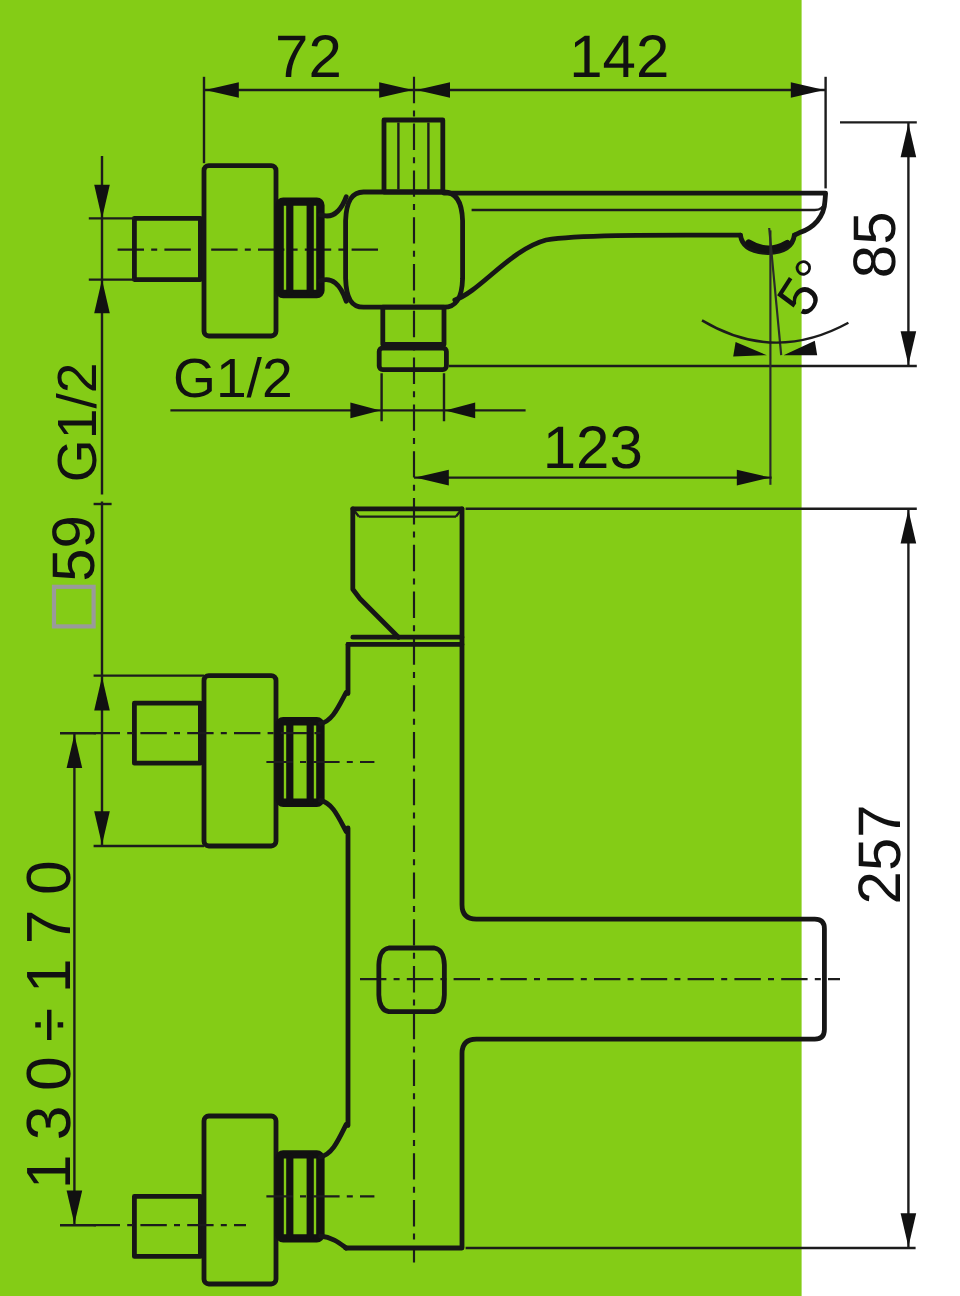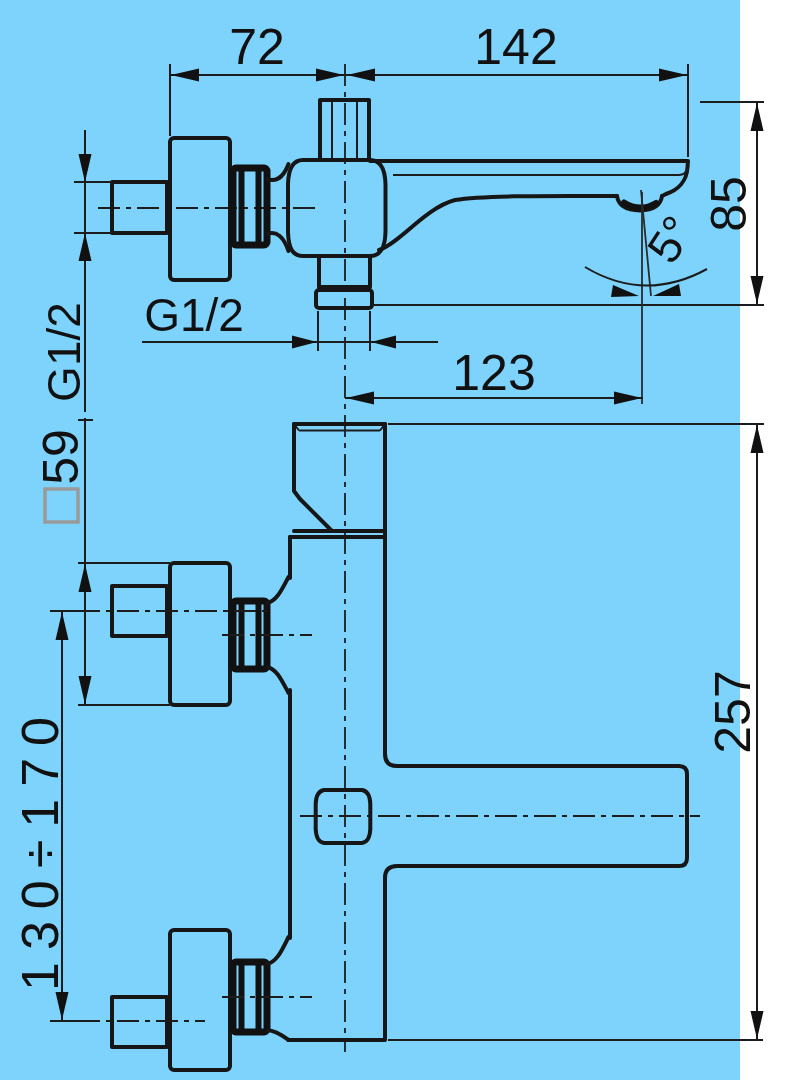--- a/index.html
+++ b/index.html
@@ -5,23 +5,23 @@
   html, body {
     margin: 0;
     padding: 0;
     background: #ffffff;
     width: 800px;
     height: 1080px;
     overflow: hidden;
     font-family: "Liberation Sans", sans-serif;
   }
   #stage {
-    width: 740px;
+    width: 668px;
     height: 1080px;
-    background: #7dd3fc;
+    background: #84cc16;
   }
   svg { display: block; }
   .outline   { stroke: #161616; stroke-width: 4;   fill: none; stroke-linecap: round; stroke-linejoin: round; }
   .outline-b { stroke: #111111; stroke-width: 7;   fill: none; stroke-linecap: round; stroke-linejoin: round; }
   .inner-b   { stroke: #111111; stroke-width: 6;   fill: none; stroke-linecap: round; }
   .thin      { stroke: #1c1c1c; stroke-width: 2;   fill: none; stroke-linecap: butt; }
   .hair      { stroke: #2a2a2a; stroke-width: 1.8; fill: none; stroke-linecap: butt; }
   .center    { stroke: #1c1c1c; stroke-width: 1.8; fill: none; stroke-dasharray: 22 6 5 6; stroke-linecap: butt; }
   .arrow     { fill: #111111; stroke: none; }
   .dimtxt    { fill: #111111; font-family: "Liberation Sans", sans-serif; font-size: 50px; }

